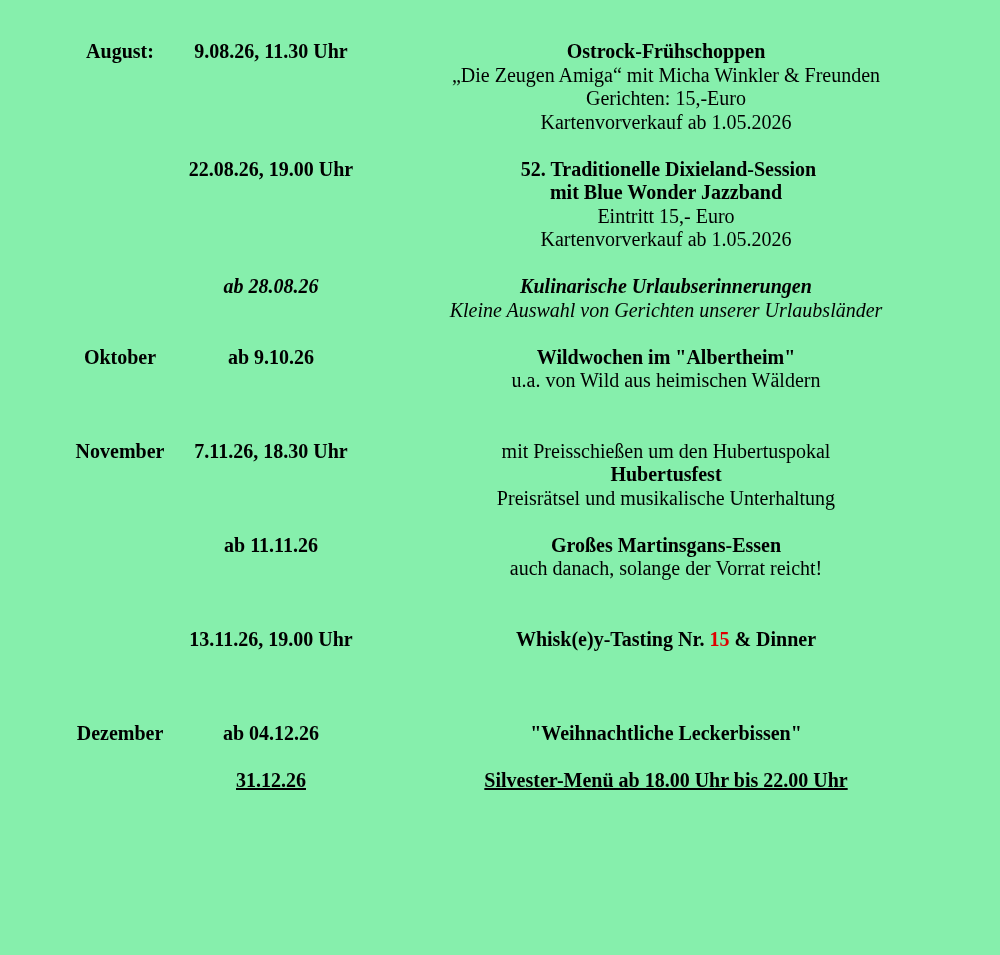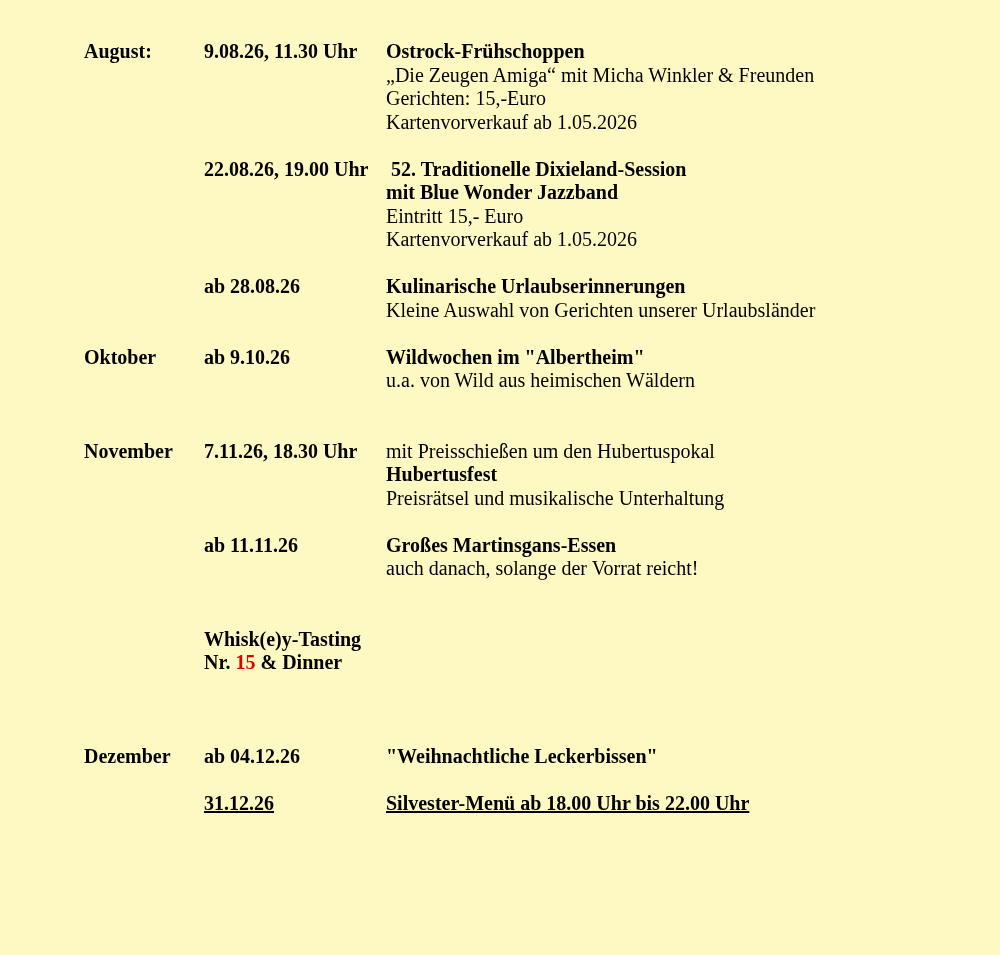--- a/index.html
+++ b/index.html
@@ -5,27 +5,28 @@
   html, body {
     margin: 0;
     padding: 0;
     background: #ffffff;
   }
   .page {
     position: relative;
     width: 1000px;
     height: 955px;
     box-sizing: border-box;
-    background: #fef9c3;
-    padding: 40px 30px 0 84px;
+    background: #86efac;
+    padding: 40px 30px 0 60px;
     font-family: "Liberation Serif", "DejaVu Serif", serif;
     font-size: 20px;
     line-height: 23.5px;
     color: #000000;
     overflow: hidden;
+    text-align: center;
   }
   .block {
     display: grid;
     grid-template-columns: 120px 182px 1fr;
   }
   .month-col,
   .date-col {
     font-weight: bold;
     white-space: pre-wrap;
   }
@@ -54,21 +55,21 @@
       <div class="block" style="margin-bottom: 23.5px;">
         <div class="month-col"></div>
         <div class="date-col">22.08.26, 19.00 Uhr</div>
         <div class="desc-col">
           <div class="line"><span class="bold"> 52. Traditionelle Dixieland-Session</span></div>
           <div class="line"><span class="bold">mit Blue Wonder Jazzband</span></div>
           <div class="line"><span>Eintritt 15,- Euro</span></div>
           <div class="line"><span>Kartenvorverkauf ab 1.05.2026</span></div>
         </div>
       </div>
-      <div class="block" style="margin-bottom: 23.5px;">
+      <div class="block" style="margin-bottom: 23.5px; font-style: italic;">
         <div class="month-col"></div>
         <div class="date-col">ab 28.08.26</div>
         <div class="desc-col">
           <div class="line"><span class="bold">Kulinarische Urlaubserinnerungen</span></div>
           <div class="line"><span>Kleine Auswahl von Gerichten unserer Urlaubsländer</span></div>
         </div>
       </div>
       <div class="block" style="margin-bottom: 47px;">
         <div class="month-col">Oktober</div>
         <div class="date-col">ab 9.10.26</div>
@@ -89,20 +90,21 @@
       <div class="block" style="margin-bottom: 47px;">
         <div class="month-col"></div>
         <div class="date-col">ab 11.11.26</div>
         <div class="desc-col">
           <div class="line"><span class="bold">Großes Martinsgans-Essen</span></div>
           <div class="line"><span>auch danach, solange der Vorrat reicht!</span></div>
         </div>
       </div>
       <div class="block" style="margin-bottom: 70.5px;">
         <div class="month-col"></div>
+        <div class="date-col">13.11.26, 19.00 Uhr</div>
         <div class="desc-col">
           <div class="line"><span class="bold">Whisk(e)y-Tasting Nr. </span><span class="bold" style="color: rgb(224, 0, 0); font-family: Liberation Serif, serif;">15</span><span class="bold"> &amp; Dinner</span></div>
         </div>
       </div>
       <div class="block" style="margin-bottom: 23.5px;">
         <div class="month-col">Dezember</div>
         <div class="date-col">ab 04.12.26</div>
         <div class="desc-col">
           <div class="line"><span class="bold">"Weihnachtliche Leckerbissen"</span></div>
         </div>

